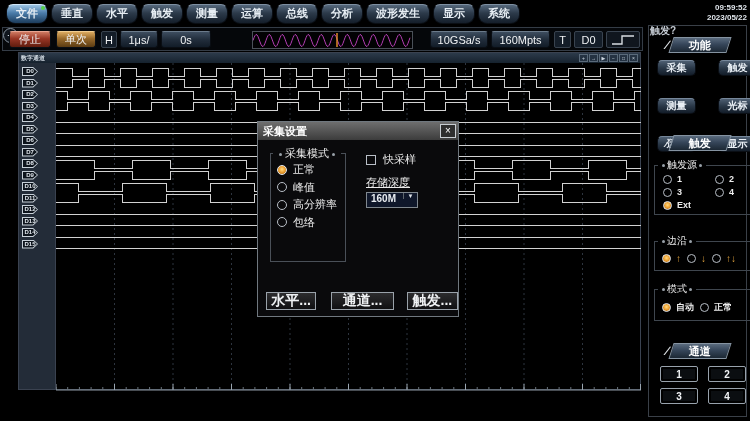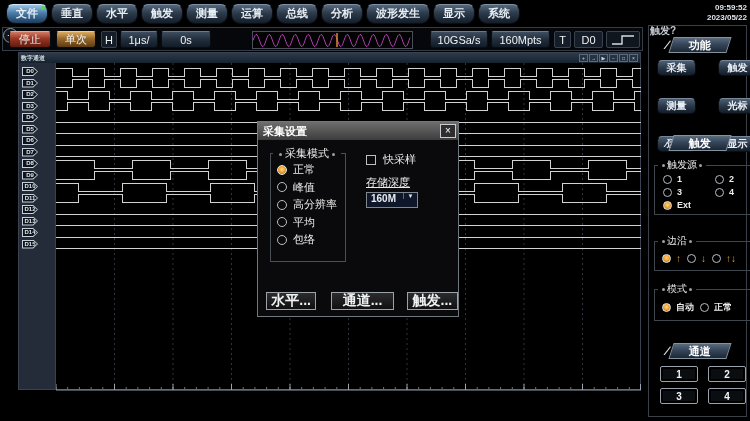--- a/index.html
+++ b/index.html
@@ -339,24 +339,20 @@
         <div class="rrow">
           <span class="radio"></span>
           <span class="rlabel">峰值</span>
         </div>
         <div class="rrow">
           <span class="radio"></span>
           <span class="rlabel">高分辨率</span>
         </div>
         <div class="rrow">
           <span class="radio"></span>
-          <span class="rlabel">平均</span>
-        </div>
-        <div class="rrow">
-          <span class="radio"></span>
           <span class="rlabel">包络</span>
         </div>
       </div>
   </fieldset>
   <div id="fast-row">
     <span class="cb"></span>
     <span class="rlabel">快采样</span>
   </div>
   <div id="depth-label">存储深度</div>
   <div id="depth-dd">

